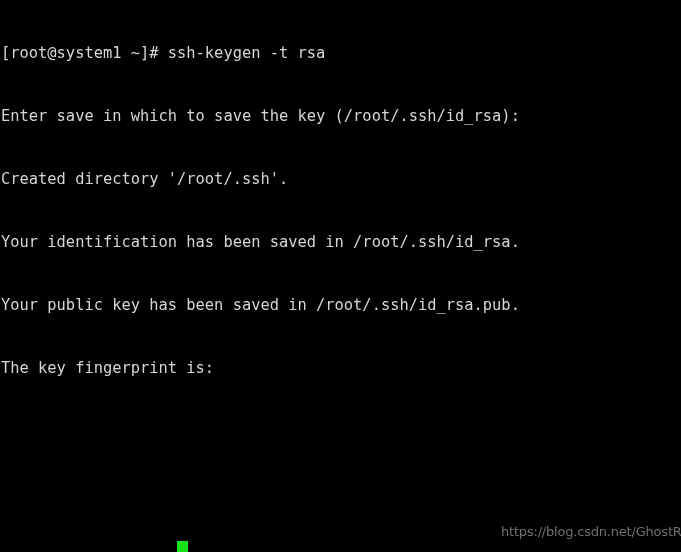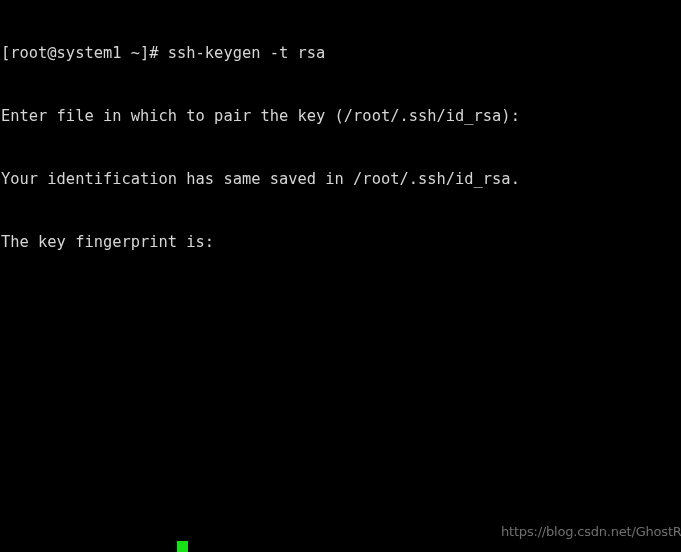--- a/index.html
+++ b/index.html
@@ -63,22 +63,24 @@
     pointer-events: none;
   }
 </style>
 </head>
 <body>
 
 <div id="terminal">
 
   <div id="screen">
     <div class="line">[root@system1 ~]# ssh-keygen -t rsa</div>
-    <div class="line">Enter file in which to pair the key (/root/.ssh/id_rsa): </div>
-    <div class="line">Your identification has same saved in /root/.ssh/id_rsa.</div>
+    <div class="line">Enter save in which to save the key (/root/.ssh/id_rsa): </div>
+    <div class="line">Created directory '/root/.ssh'.</div>
+    <div class="line">Your identification has been saved in /root/.ssh/id_rsa.</div>
+    <div class="line">Your public key has been saved in /root/.ssh/id_rsa.pub.</div>
     <div class="line">The key fingerprint is:</div>
     
     
     
     
     
     
     
     
     

